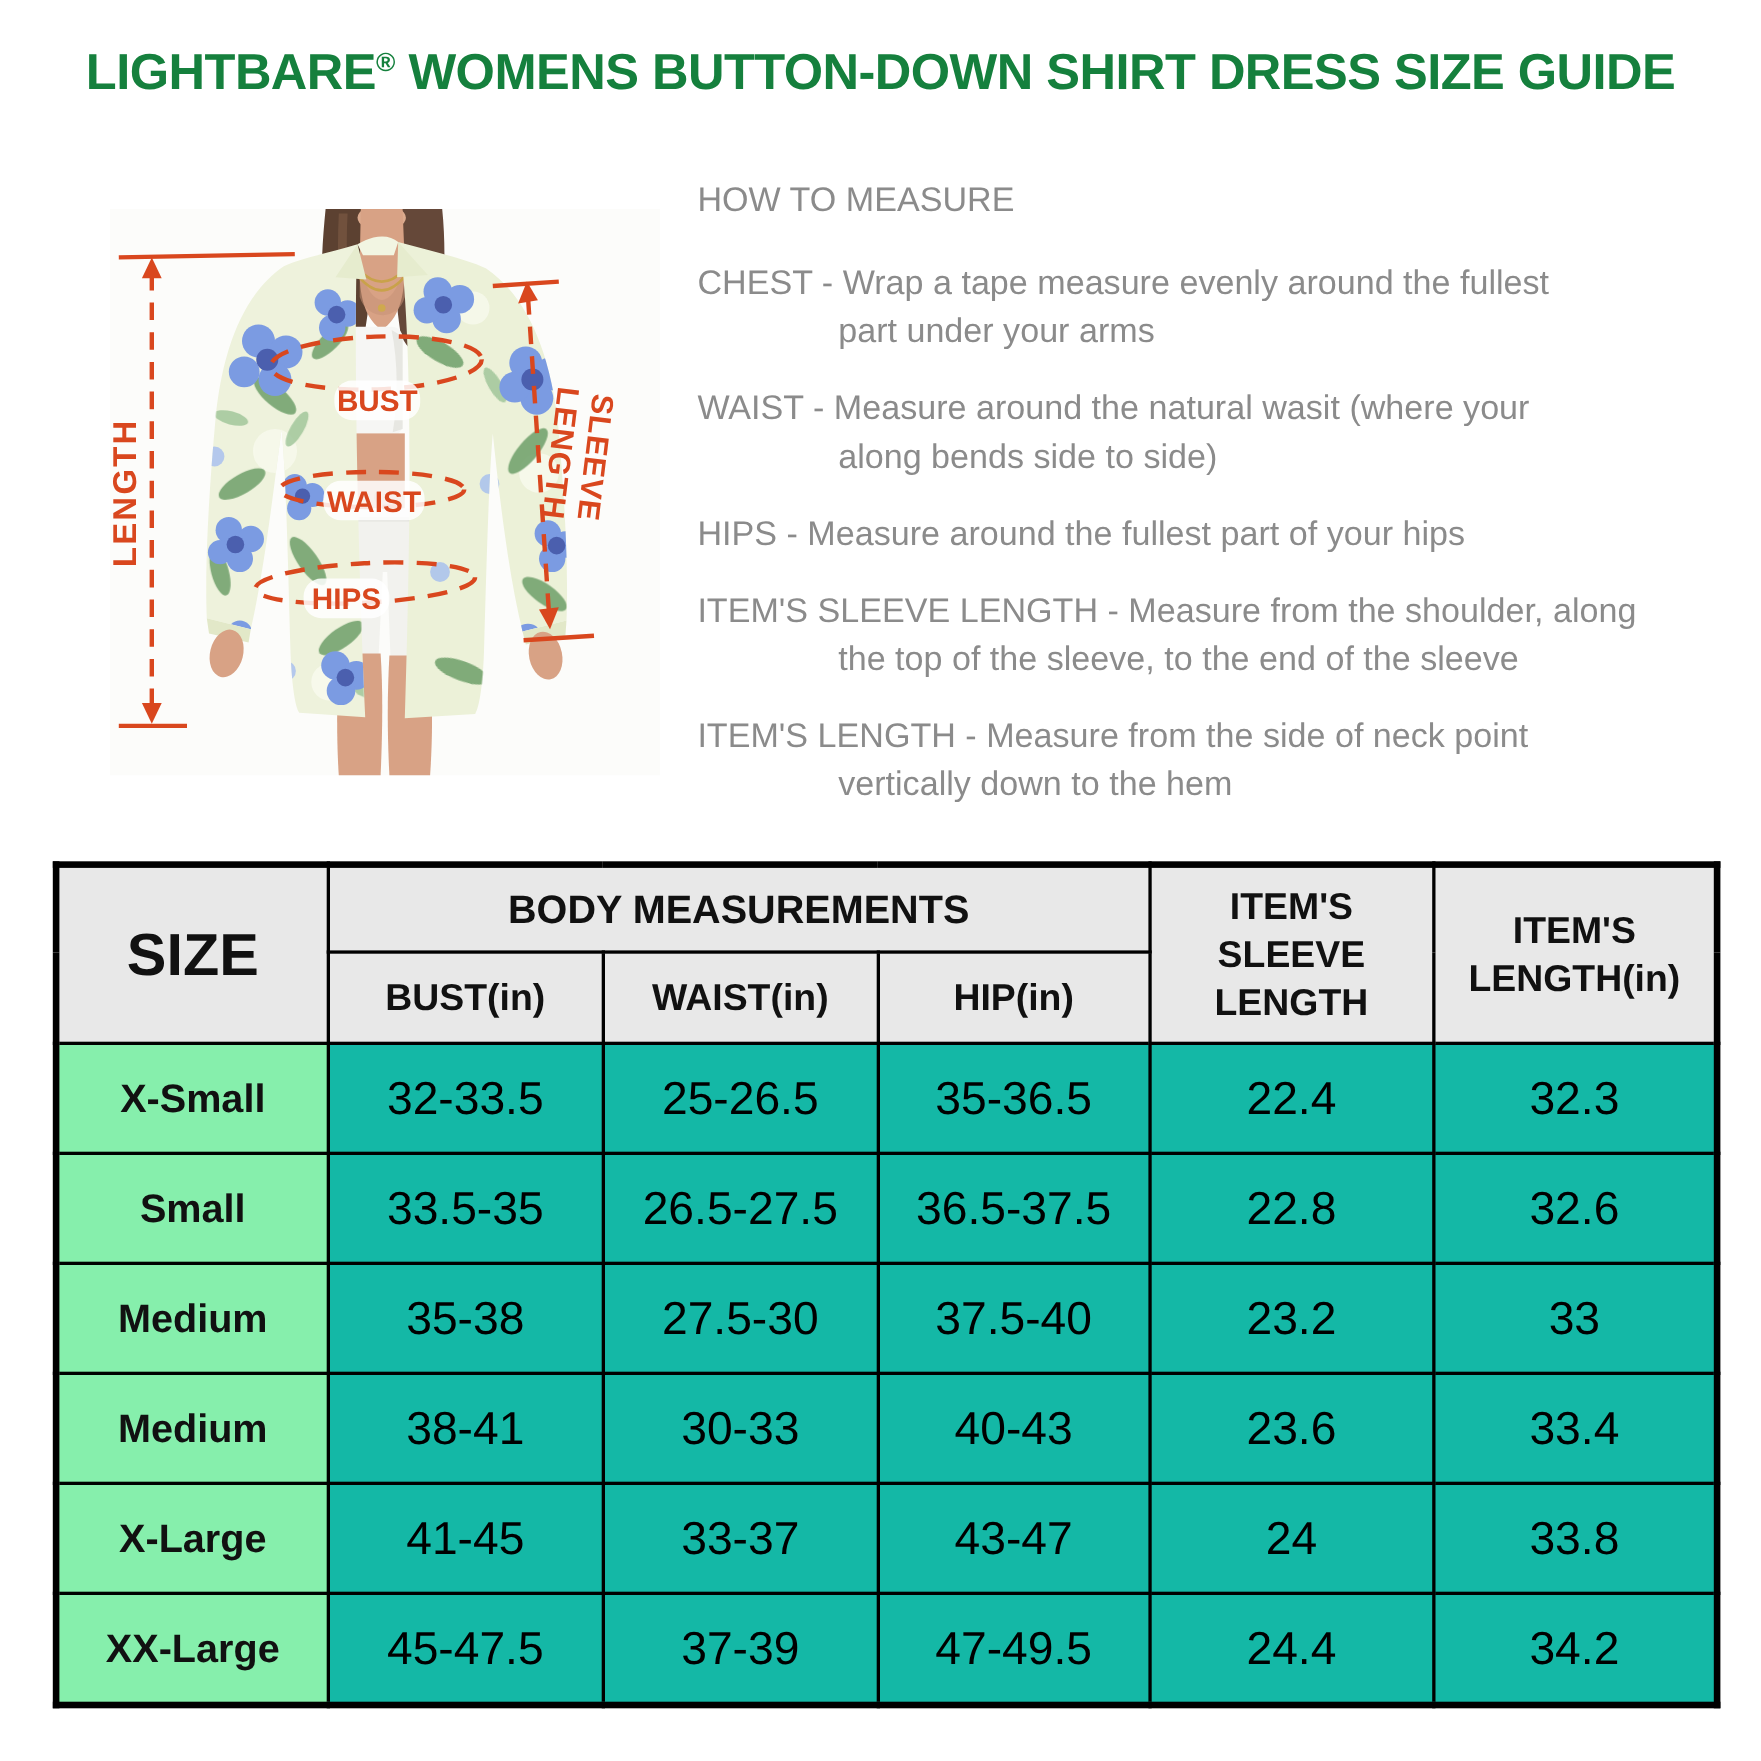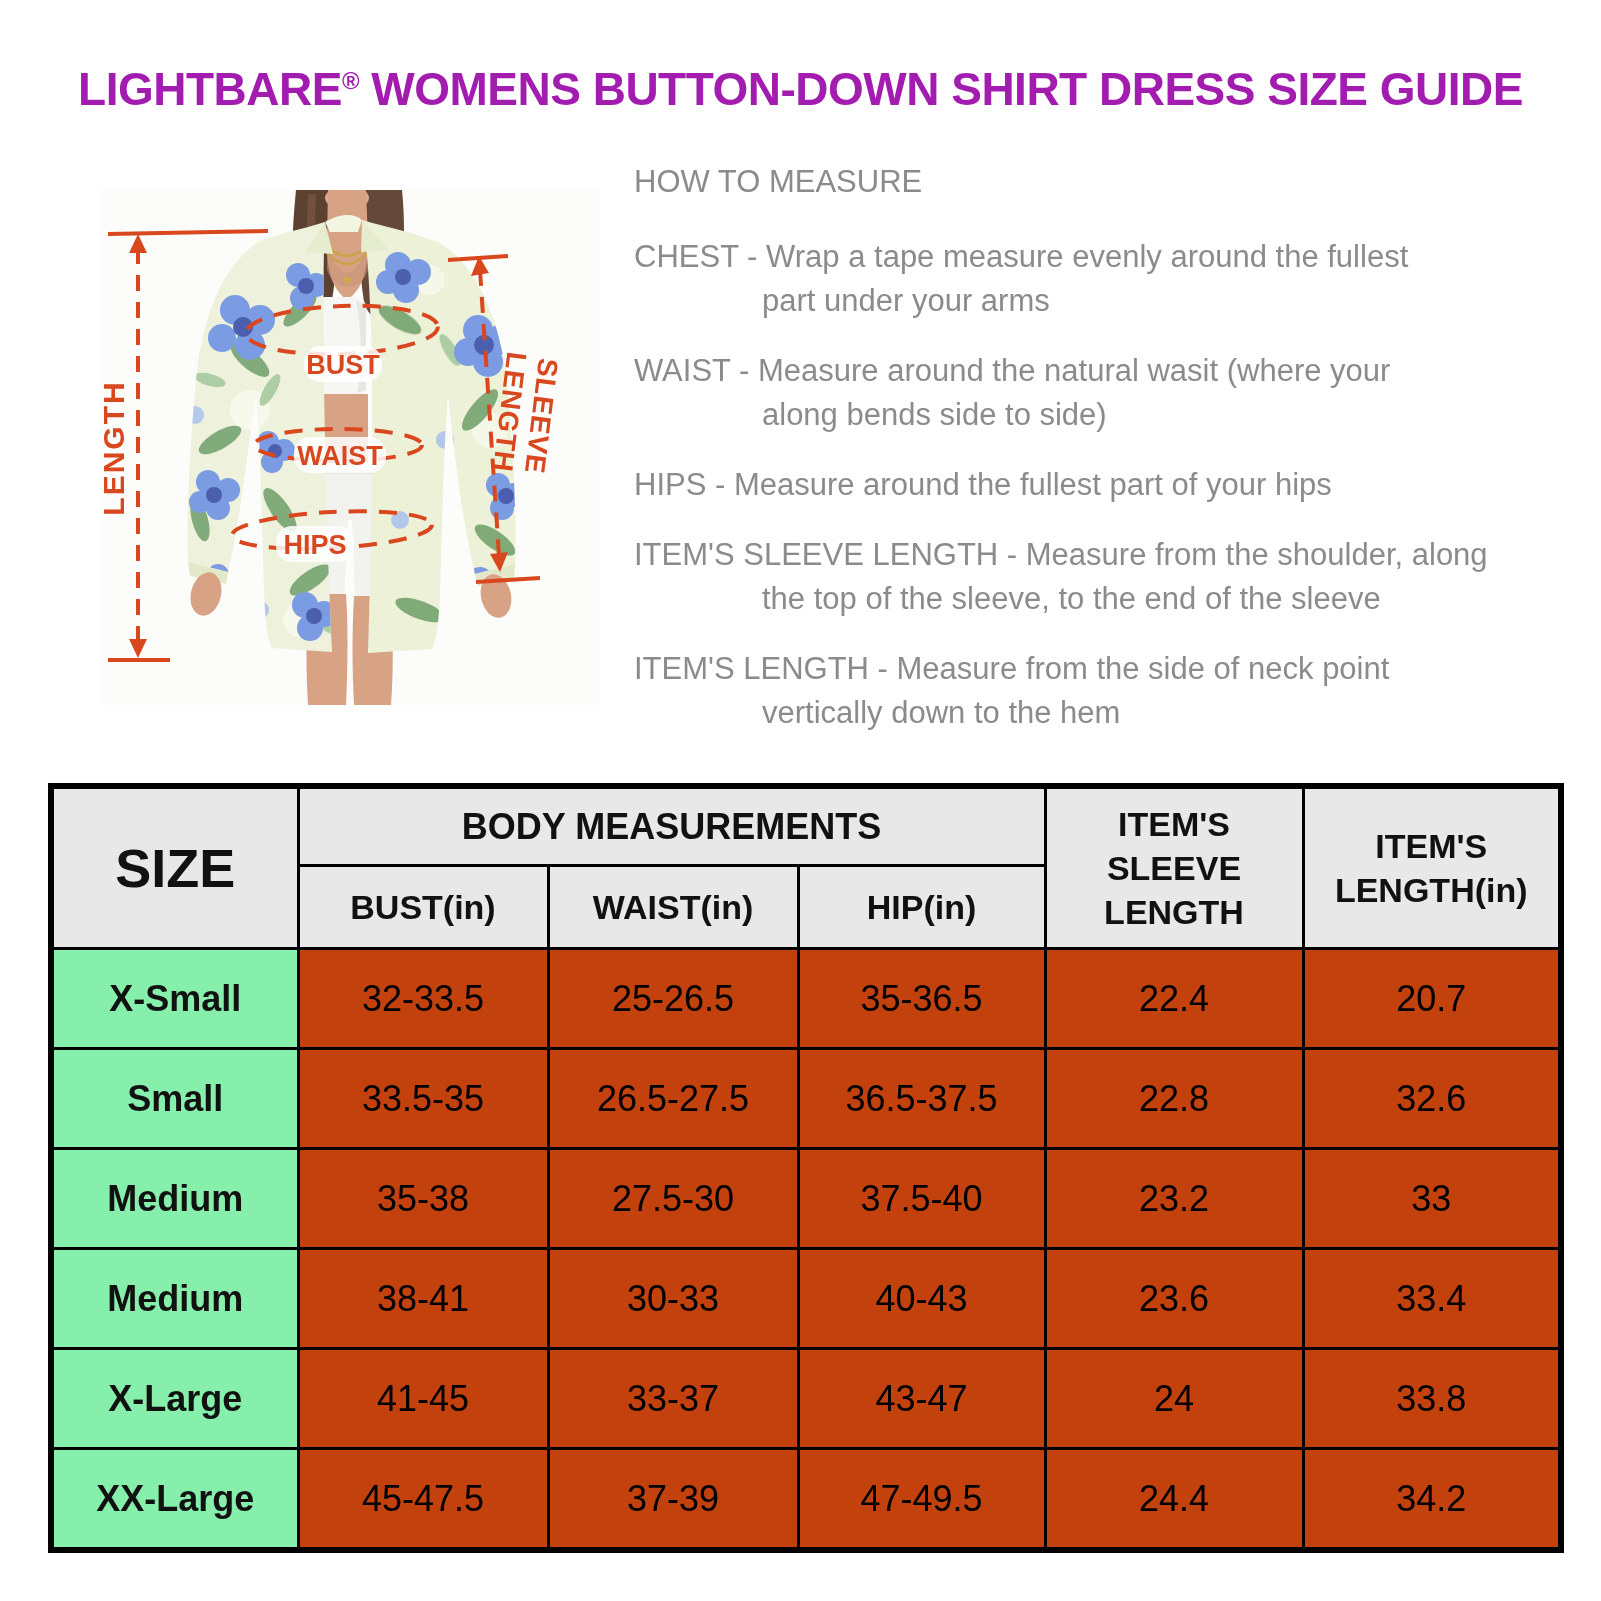--- a/index.html
+++ b/index.html
@@ -2,22 +2,22 @@
 <html><head>
 <meta charset="utf-8">
 <style>
   html,body { margin:0; padding:0; }
   body {
     width:1601px; height:1601px; position:relative; background:#ffffff;
     font-family:"Liberation Sans", sans-serif; color:#111; overflow:hidden;
   }
   
   .title {
-    position:absolute; top:62px; left:0; width:1601px; text-align:center;
-    font-weight:bold; font-size:46px; letter-spacing:-0.5px; color:#a21caf;
+    position:absolute; top:38px; left:0; width:1601px; text-align:center;
+    font-weight:bold; font-size:46px; letter-spacing:-0.5px; color:#15803d;
     white-space:nowrap;
   }
   .title sup { font-size:0.52em; vertical-align:super; }
   
   .howto {
     position:absolute; left:618px; top:160px; width:892px;
     color:#8b8b8b; font-size:31px; line-height:44px;margin-left:16px;
   }
   .howto-heading { margin:0 0 31px 0; }
   .mi { margin:0 0 26px 0; }
@@ -37,21 +37,21 @@
   }
   .size-table th, .size-table td {
     border:3px solid #000; text-align:center; vertical-align:middle; padding:0;
   }
   .size-table .hdr { background:#e8e8e8; font-weight:bold; }
   .size-table .size-head { font-size:54px; }
   .size-table .body-head { font-size:36px; height:75px; }
   .size-table .sub-head { font-size:34px; height:80px; }
   .size-table .items-head { font-size:34px; line-height:1.3; }
   .size-table .row-head { background:#86efac; font-weight:bold; font-size:36px; }
-  .size-table td.val { font-size:36px; font-weight:normal; height:97px; background:#c2410c; color:#000;text-align:center; }
+  .size-table td.val { font-size:42px; font-weight:normal; height:97px; background:#14b8a6; color:#000;text-align:center; }
 </style>
 </head>
 <body>
 
 <div class="title">
   <span>LIGHTBARE</span><sup>®</sup><span> WOMENS BUTTON-DOWN SHIRT DRESS SIZE GUIDE</span>
 </div>
 
 <div class="figure">
 <svg width="500" height="515" viewBox="0 0 500 515">
@@ -283,21 +283,21 @@
     <th class="hdr sub-head">BUST(in)</th>
     <th class="hdr sub-head">WAIST(in)</th>
     <th class="hdr sub-head">HIP(in)</th>
   </tr>
   <tr>
     <th class="row-head">X-Small</th>
     <td class="val">32-33.5</td>
     <td class="val">25-26.5</td>
     <td class="val">35-36.5</td>
     <td class="val">22.4</td>
-    <td class="val">20.7</td>
+    <td class="val">32.3</td>
   </tr>
   <tr>
     <th class="row-head">Small</th>
     <td class="val">33.5-35</td>
     <td class="val">26.5-27.5</td>
     <td class="val">36.5-37.5</td>
     <td class="val">22.8</td>
     <td class="val">32.6</td>
   </tr>
   <tr>

